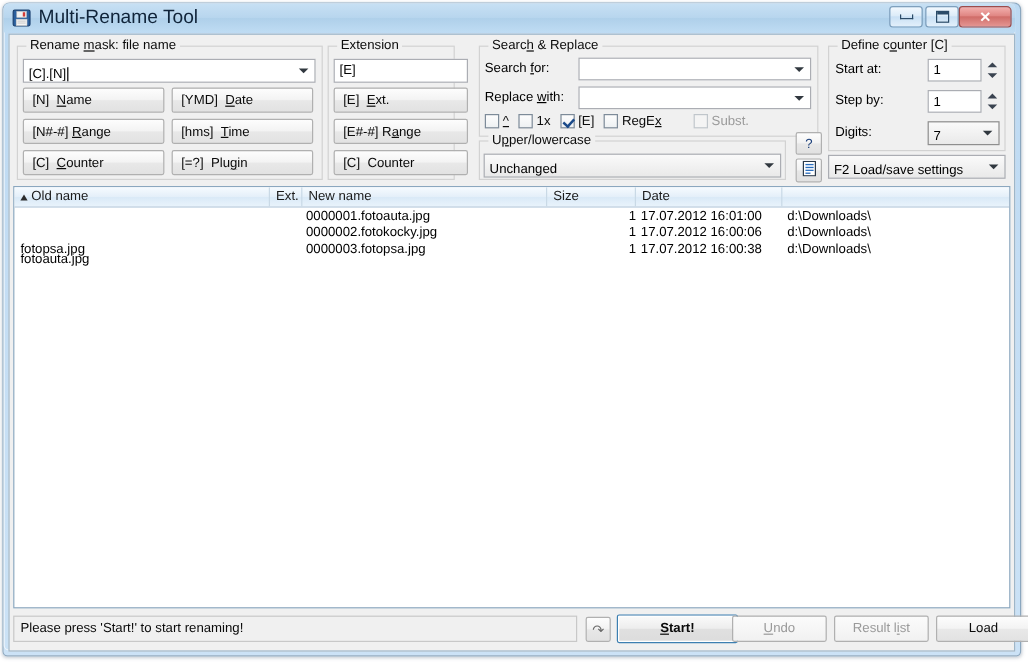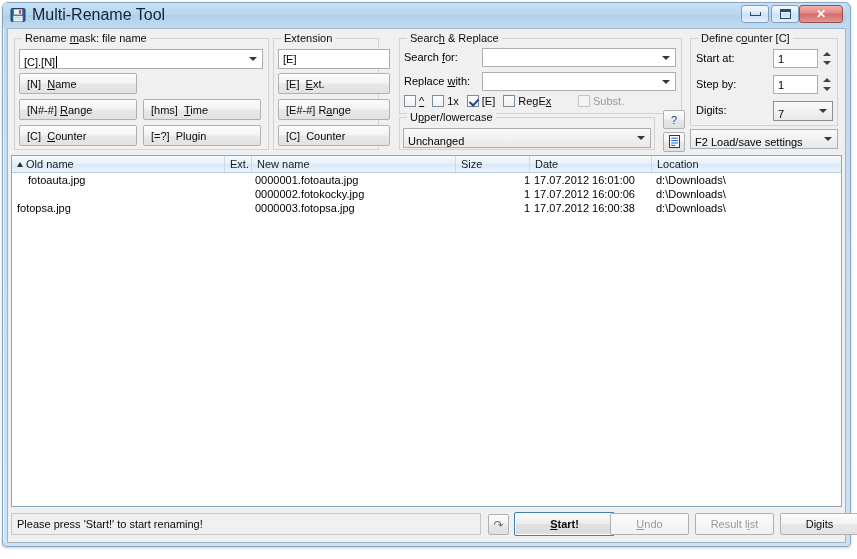--- a/index.html
+++ b/index.html
@@ -350,20 +350,23 @@
           <i class="caret"></i>
       </div>
       <div class="carrow">
           <i class="arrow-dn"></i>
         </div>
     </div>
 
     <div class="btn maskbtn" style="left:11px; top:44px; width:118px; height:21px;">
       <span>[N]&nbsp;&nbsp;<u class="acc">N</u>ame</span>
     </div>
+    <div class="btn maskbtn" style="left:135px; top:44px; width:118px; height:21px;">
+      <span>[YMD]&nbsp;&nbsp;<u class="acc">D</u>ate</span>
+    </div>
     <div class="btn maskbtn" style="left:11px; top:70px; width:118px; height:21px;">
       <span>[N#-#]&nbsp;<u class="acc">R</u>ange</span>
     </div>
     <div class="btn maskbtn" style="left:135px; top:70px; width:118px; height:21px;">
       <span>[hms]&nbsp;&nbsp;<u class="acc">T</u>ime</span>
     </div>
     <div class="btn maskbtn" style="left:11px; top:96px; width:118px; height:21px;">
       <span>[C]&nbsp;&nbsp;<u class="acc">C</u>ounter</span>
     </div>
     <div class="btn maskbtn" style="left:135px; top:96px; width:118px; height:21px;">
@@ -503,29 +506,26 @@
         </div>
         <div class="hcell" style="left:240px; width:204px;">
           <span>New name</span>
         </div>
         <div class="hcell" style="left:444px; width:74px;">
           <span>Size</span>
         </div>
         <div class="hcell" style="left:518px; width:122px;">
           <span>Date</span>
         </div>
-        <div class="hcell" style="left:640px; width:189px; border-right:none;">
-          <span>Location</span>
-        </div>
       </div>
 
       <div id="lv-rows">
 
         <div class="lvrow">
-          <div class="cell" style="left:16px; width:208px;">fotoauta.jpg</div>
+          <div class="cell" style="left:5px; width:208px;margin-top:36px;">fotoauta.jpg</div>
           <div class="cell" style="left:213px; width:27px;"></div>
           <div class="cell" style="left:243px; width:201px;">0000001.fotoauta.jpg</div>
           <div class="cell right" style="left:444px; width:74px;">1</div>
           <div class="cell" style="left:522px; width:122px;">17.07.2012 16:01:00</div>
           <div class="cell" style="left:644px; width:185px;">d:\Downloads\</div>
         </div>
 
         <div class="lvrow">
           <div class="cell" style="left:213px; width:27px;"></div>
           <div class="cell" style="left:243px; width:201px;">0000002.fotokocky.jpg</div>
@@ -559,18 +559,18 @@
 
       <div class="btn center disabled" style="left:599px; top:3px; width:79px; height:22px;">
         <span><u class="acc">U</u>ndo</span>
       </div>
 
       <div class="btn center disabled" style="left:684px; top:3px; width:79px; height:22px;">
         <span>Result l<u class="acc">i</u>st</span>
       </div>
 
       <div class="btn center" style="left:769px; top:3px; width:79px; height:22px;">
-        <span>Digits</span>
+        <span>Load</span>
       </div>
     </div>
 
   </div>
 </div>
 
 </body></html>

